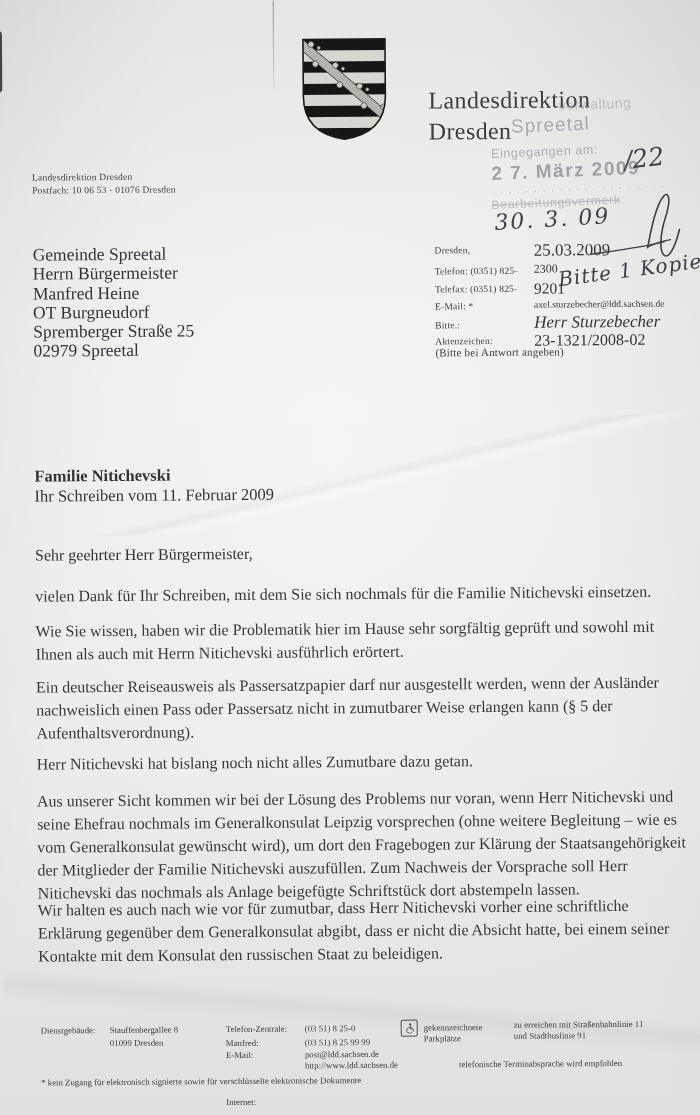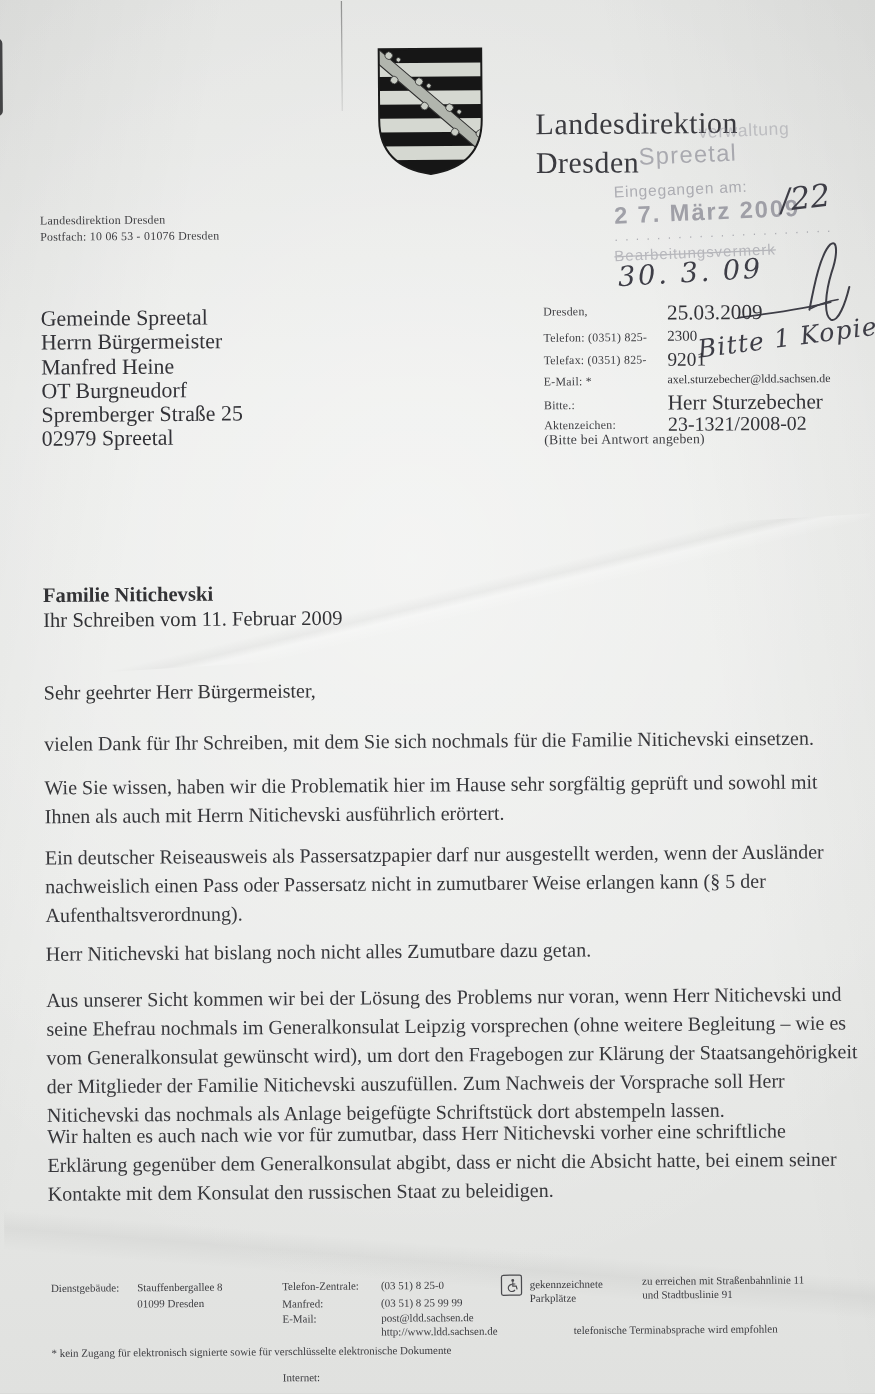--- a/index.html
+++ b/index.html
@@ -136,21 +136,21 @@
     <span class="inflbl" style="top:285px">Telefax: (0351) 825-</span>
     <span class="inflbl" style="top:302px">E-Mail: *</span>
     <span class="inflbl" style="top:321px">Bitte.:</span>
     <span class="inflbl" style="top:337px">Aktenzeichen:</span>
     <span class="inflbl" style="top:347px;font-size:11px;">(Bitte bei Antwort angeben)</span>
 
     <span class="infval" style="top:242px;font-size:17px;">25.03.2009</span>
     <span class="infval" style="top:263px;font-size:12px;">2300</span>
     <span class="infval" style="top:281px;font-size:15.5px;">9201</span>
     <span class="infval" style="top:301px;font-size:9.5px;">axel.sturzebecher@ldd.sachsen.de</span>
-    <span class="infval" style="top:314px;font-size:17px;">Herr Sturzebecher</span>
+    <span class="infval" style="top:314px;font-size:17px;font-style:italic;">Herr Sturzebecher</span>
     <span class="infval" style="top:333px;font-size:16px;">23-1321/2008-02</span>
 
     <div class="subject">
       <div class="b">Familie Nitichevski</div>
       <div>Ihr Schreiben vom 11. Februar 2009</div>
     </div>
 
     <div class="salut">Sehr geehrter Herr Bürgermeister,</div>
     <div class="para" style="top:582px">vielen Dank für Ihr Schreiben, mit dem Sie sich nochmals für die Familie Nitichevski einsetzen.</div>
     <div class="para" style="top:617px">Wie Sie wissen, haben wir die Problematik hier im Hause sehr sorgfältig geprüft und sowohl mit Ihnen als auch mit Herrn Nitichevski ausführlich erörtert.</div>

